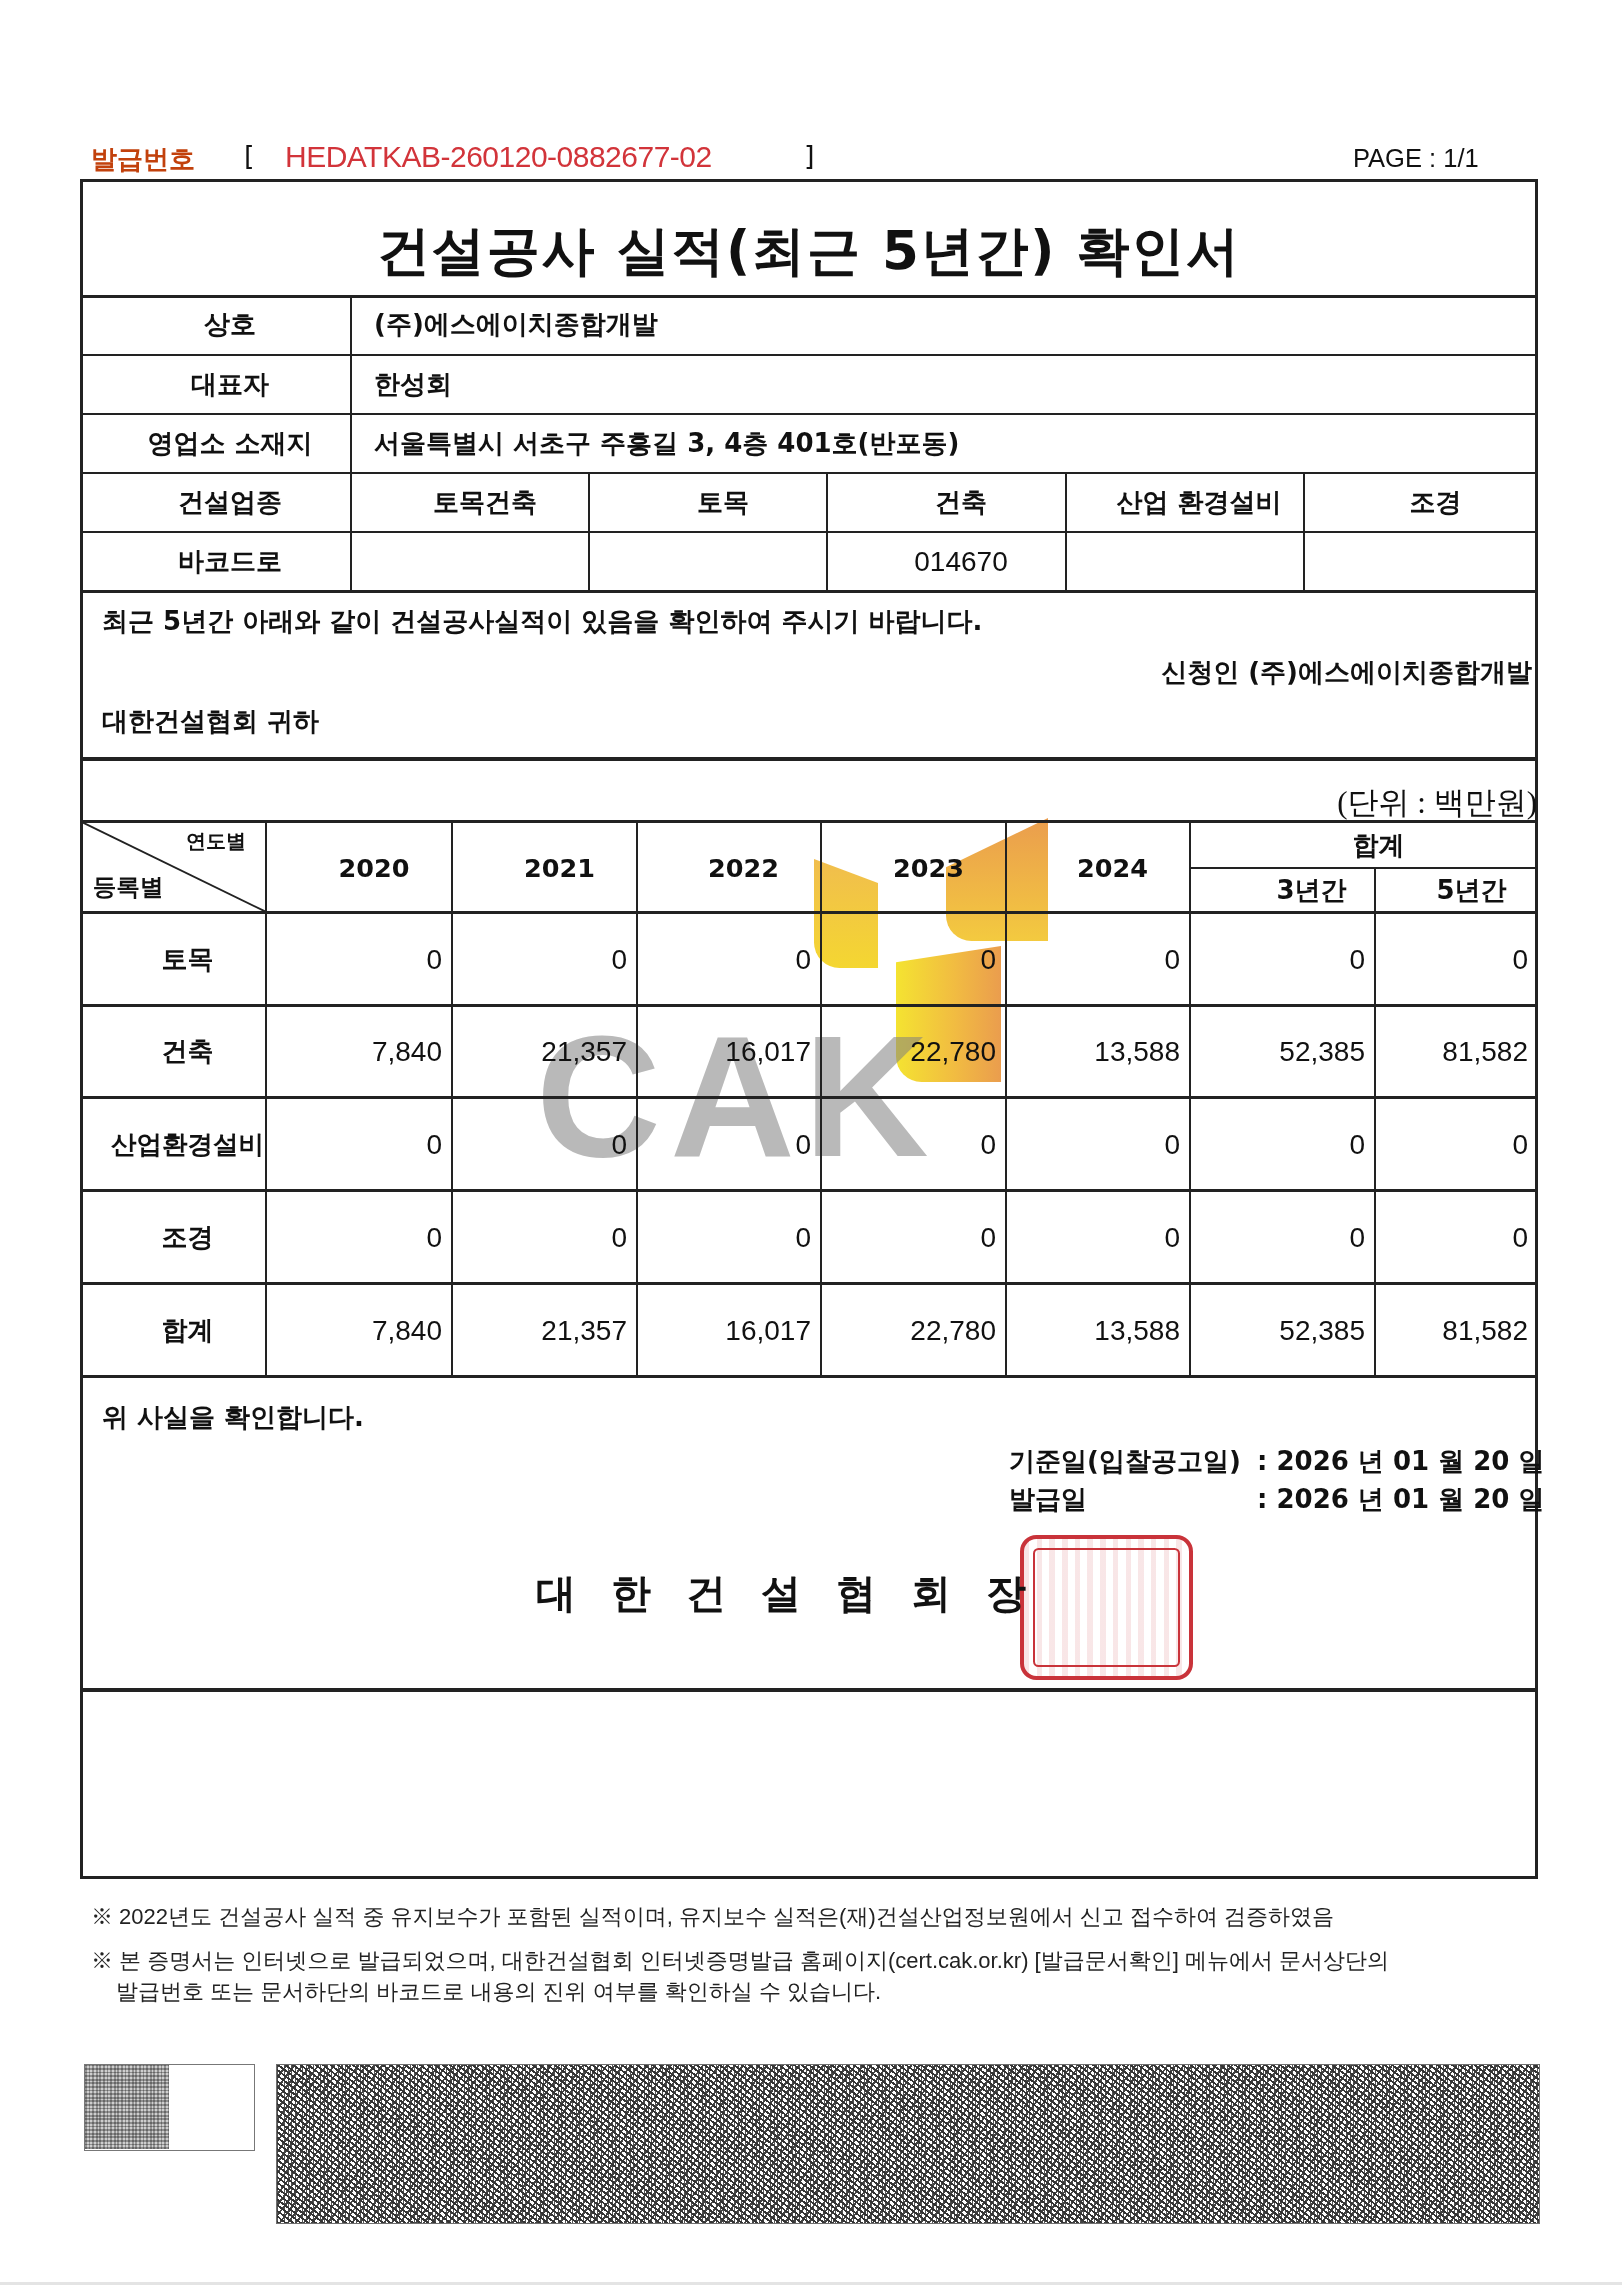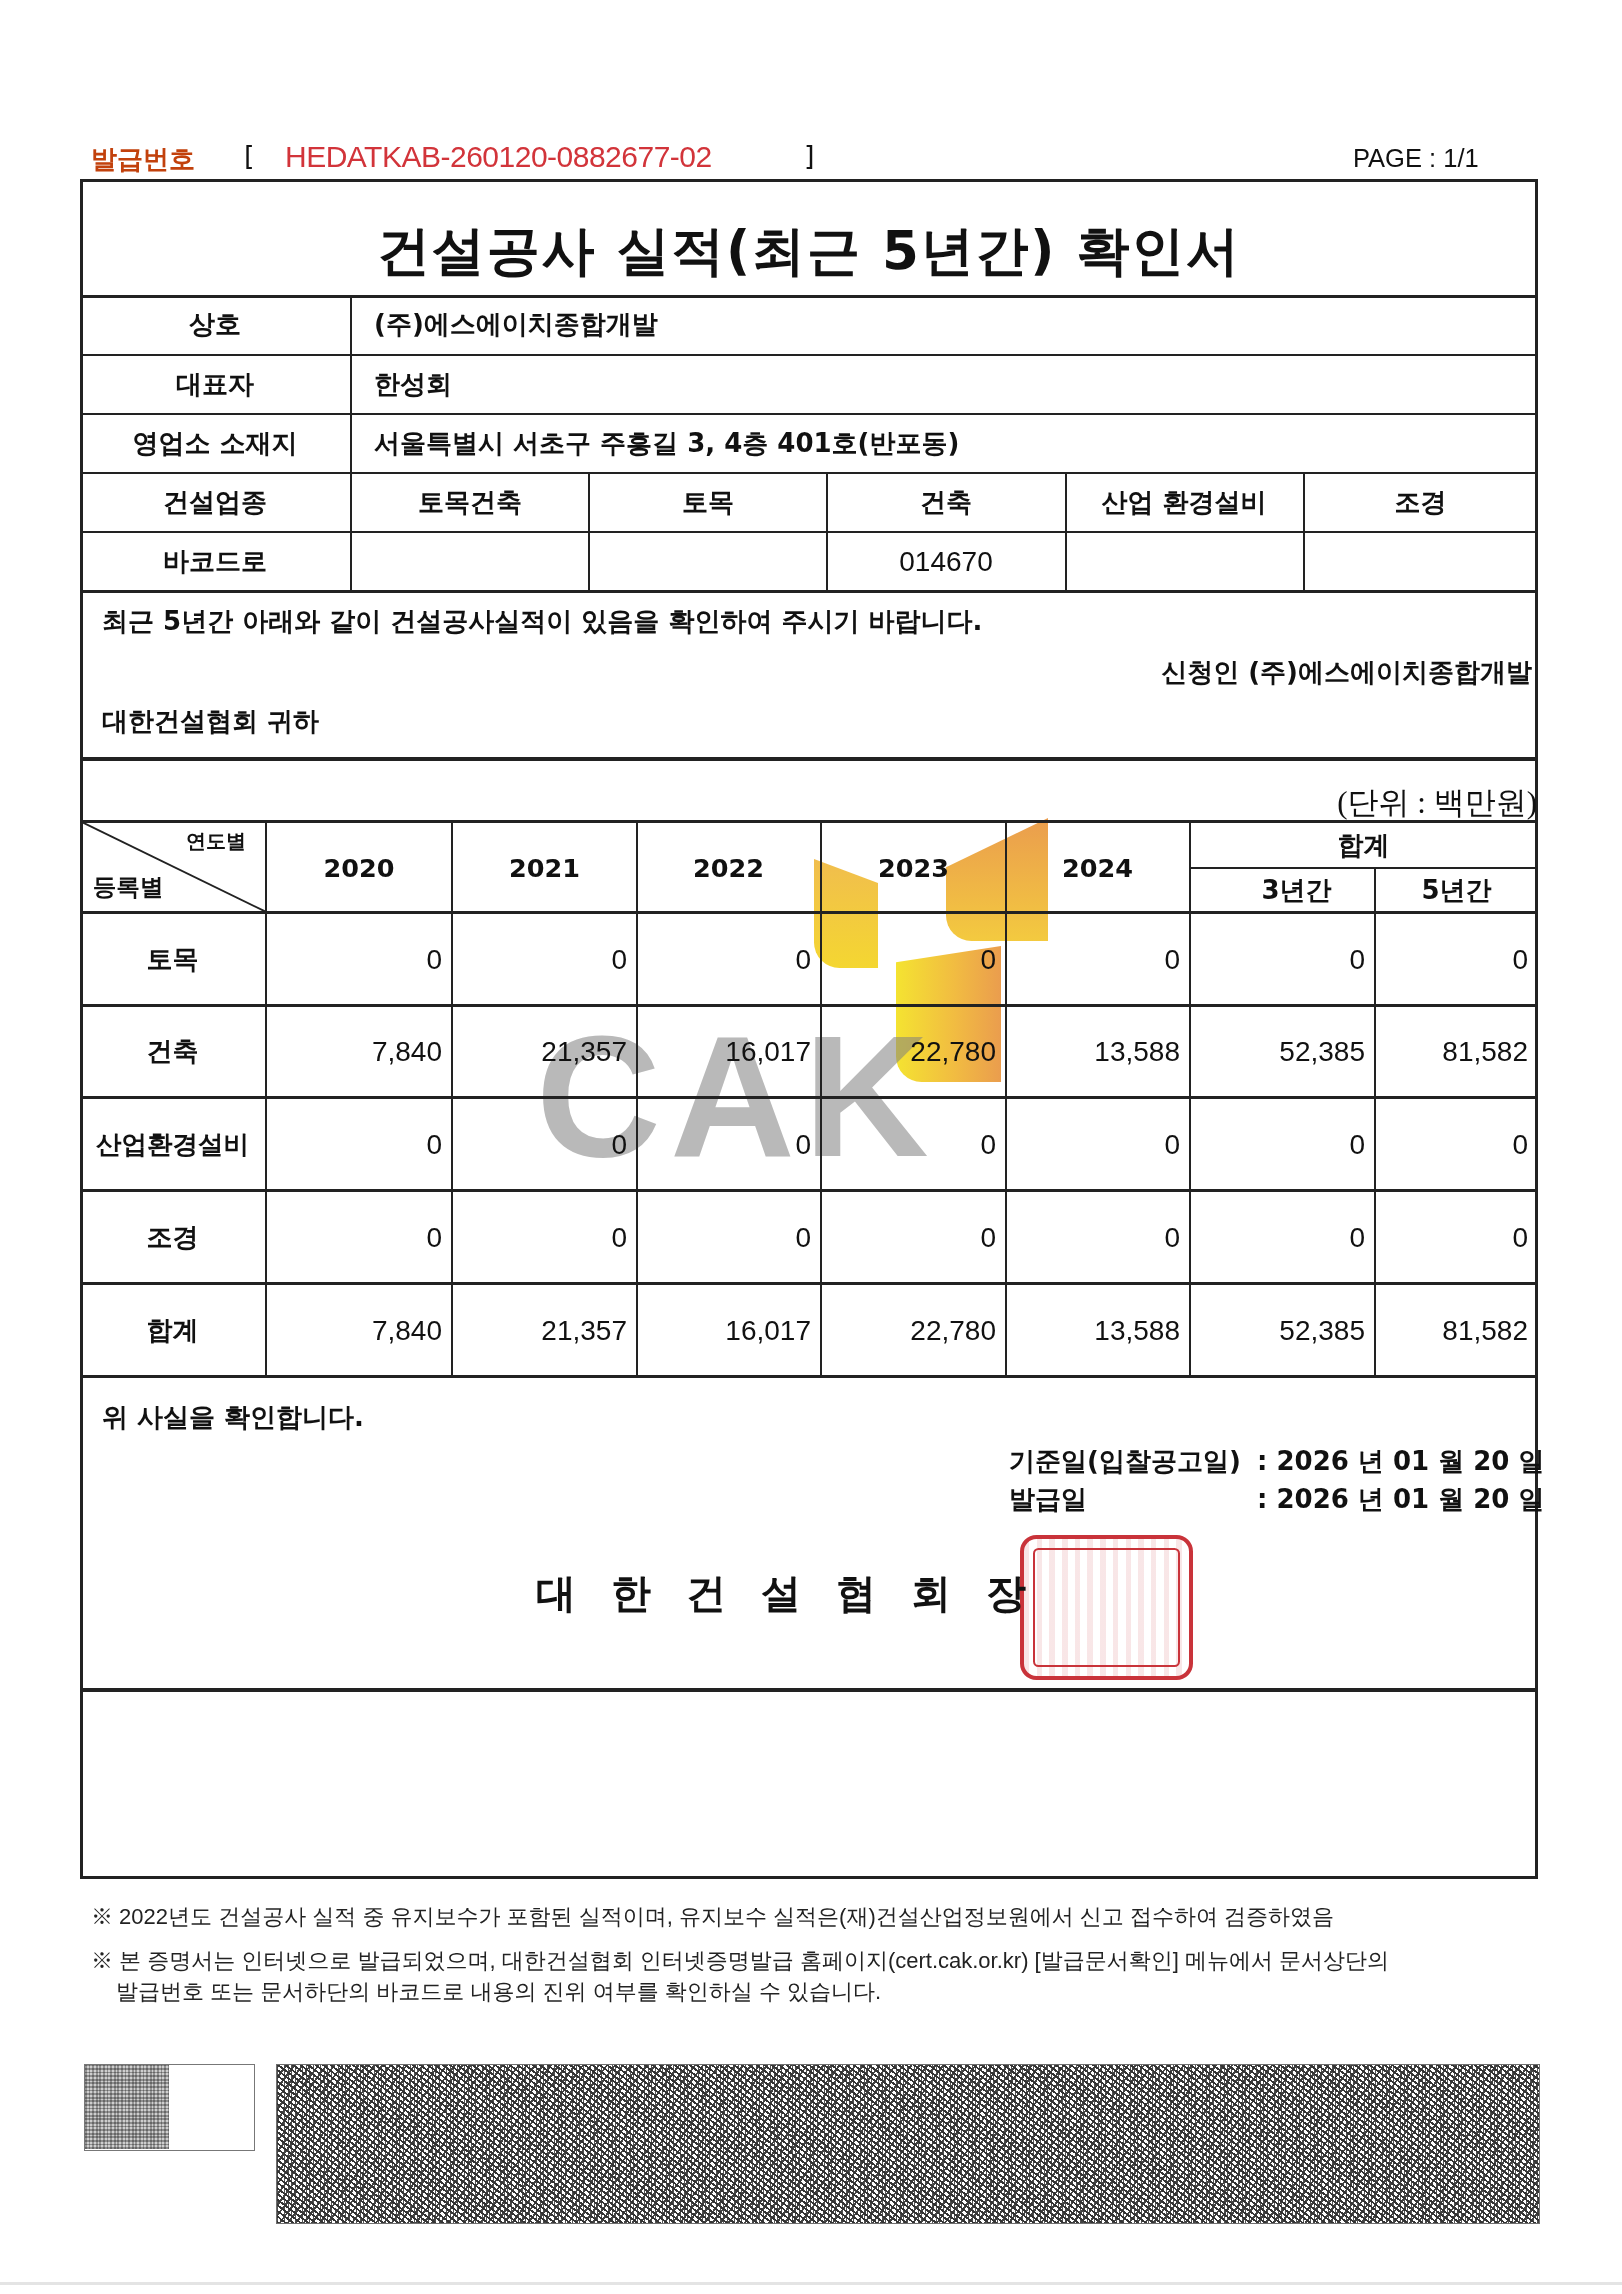--- a/index.html
+++ b/index.html
@@ -14,21 +14,21 @@
   .hdr-bracket-r { left: 804px; top: 140px; font-size: 27px; }
   .page-no { left: 1353px; top: 144px; font-size: 25.5px; font-family: "Liberation Sans", sans-serif; }
 
   .frame { left: 80px; top: 179px; width: 1458px; height: 1700px; border: 3.6px solid #222; box-sizing: border-box; }
   .hline { position: absolute; left: 80px; width: 1458px; background: #222; }
   .vline { position: absolute; width: 1.8px; background: #222; }
 
   .title { left: 80px; top: 216px; width: 1458px; text-align: center; font-size: 53px; font-weight: bold; letter-spacing: 1.8px; }
 
   .cell { position: absolute; display: flex; align-items: center; box-sizing: border-box; font-size: 26px; font-weight: bold; }
-  .center { justify-content: center; text-align: center; }
+  .center { justify-content: center; text-align: center; margin-left: 15px; }
   .left { justify-content: flex-start; padding-left: 27px; }
   .right { justify-content: flex-end; padding-right: 9px; }
   .num { font-weight: normal; font-family: Liberation Sans, sans-serif; font-size: 28px; }
 
   .req-text { left: 102px; top: 604px; font-size: 26px; font-weight: bold; }
   .applicant { right: 91px; top: 655px; font-size: 26px; font-weight: bold; }
   .recipient { left: 102px; top: 704px; font-size: 26px; font-weight: bold; }
 
   .unit { right: 86px; top: 782px; font-size: 31px; font-family: Liberation Serif, serif; }
 

